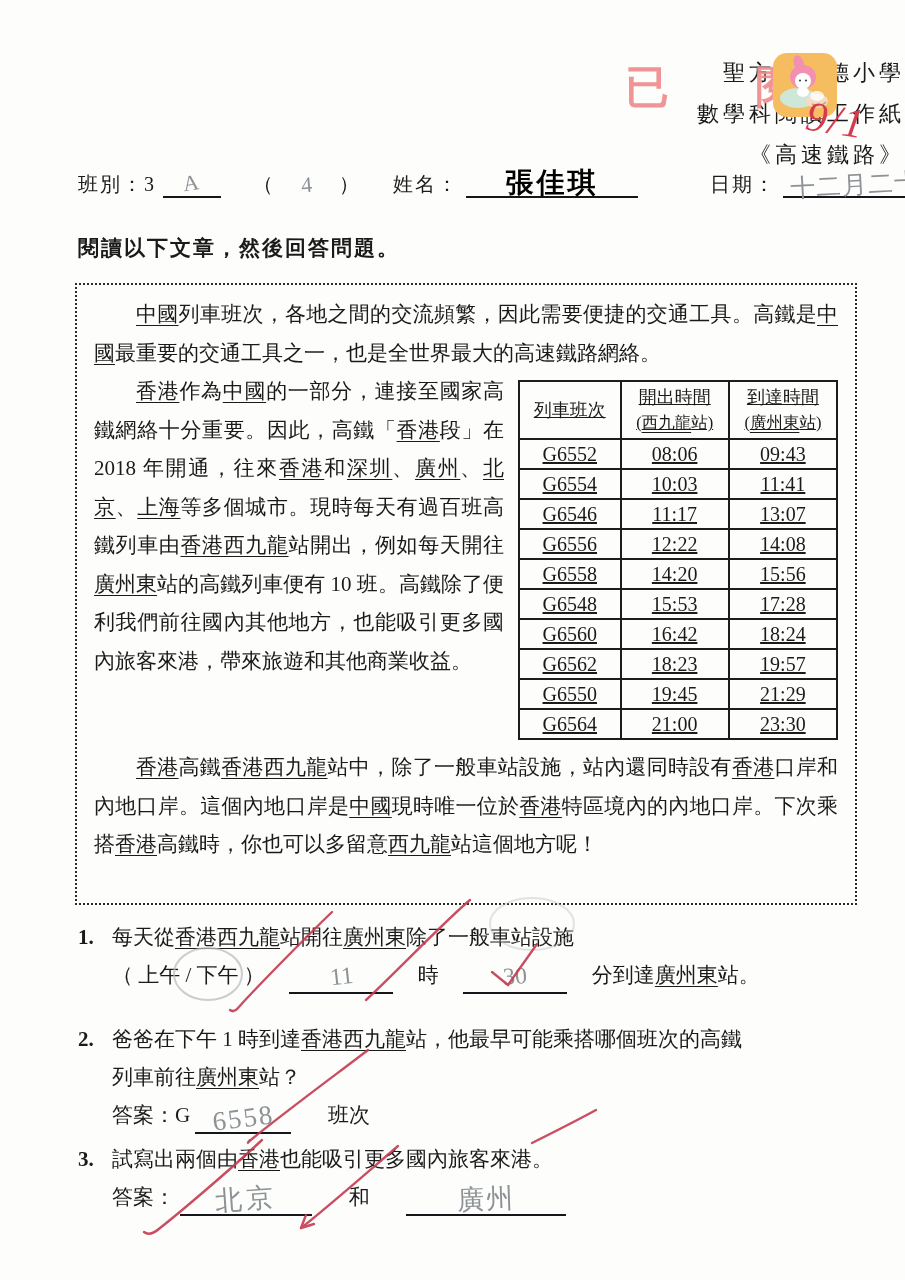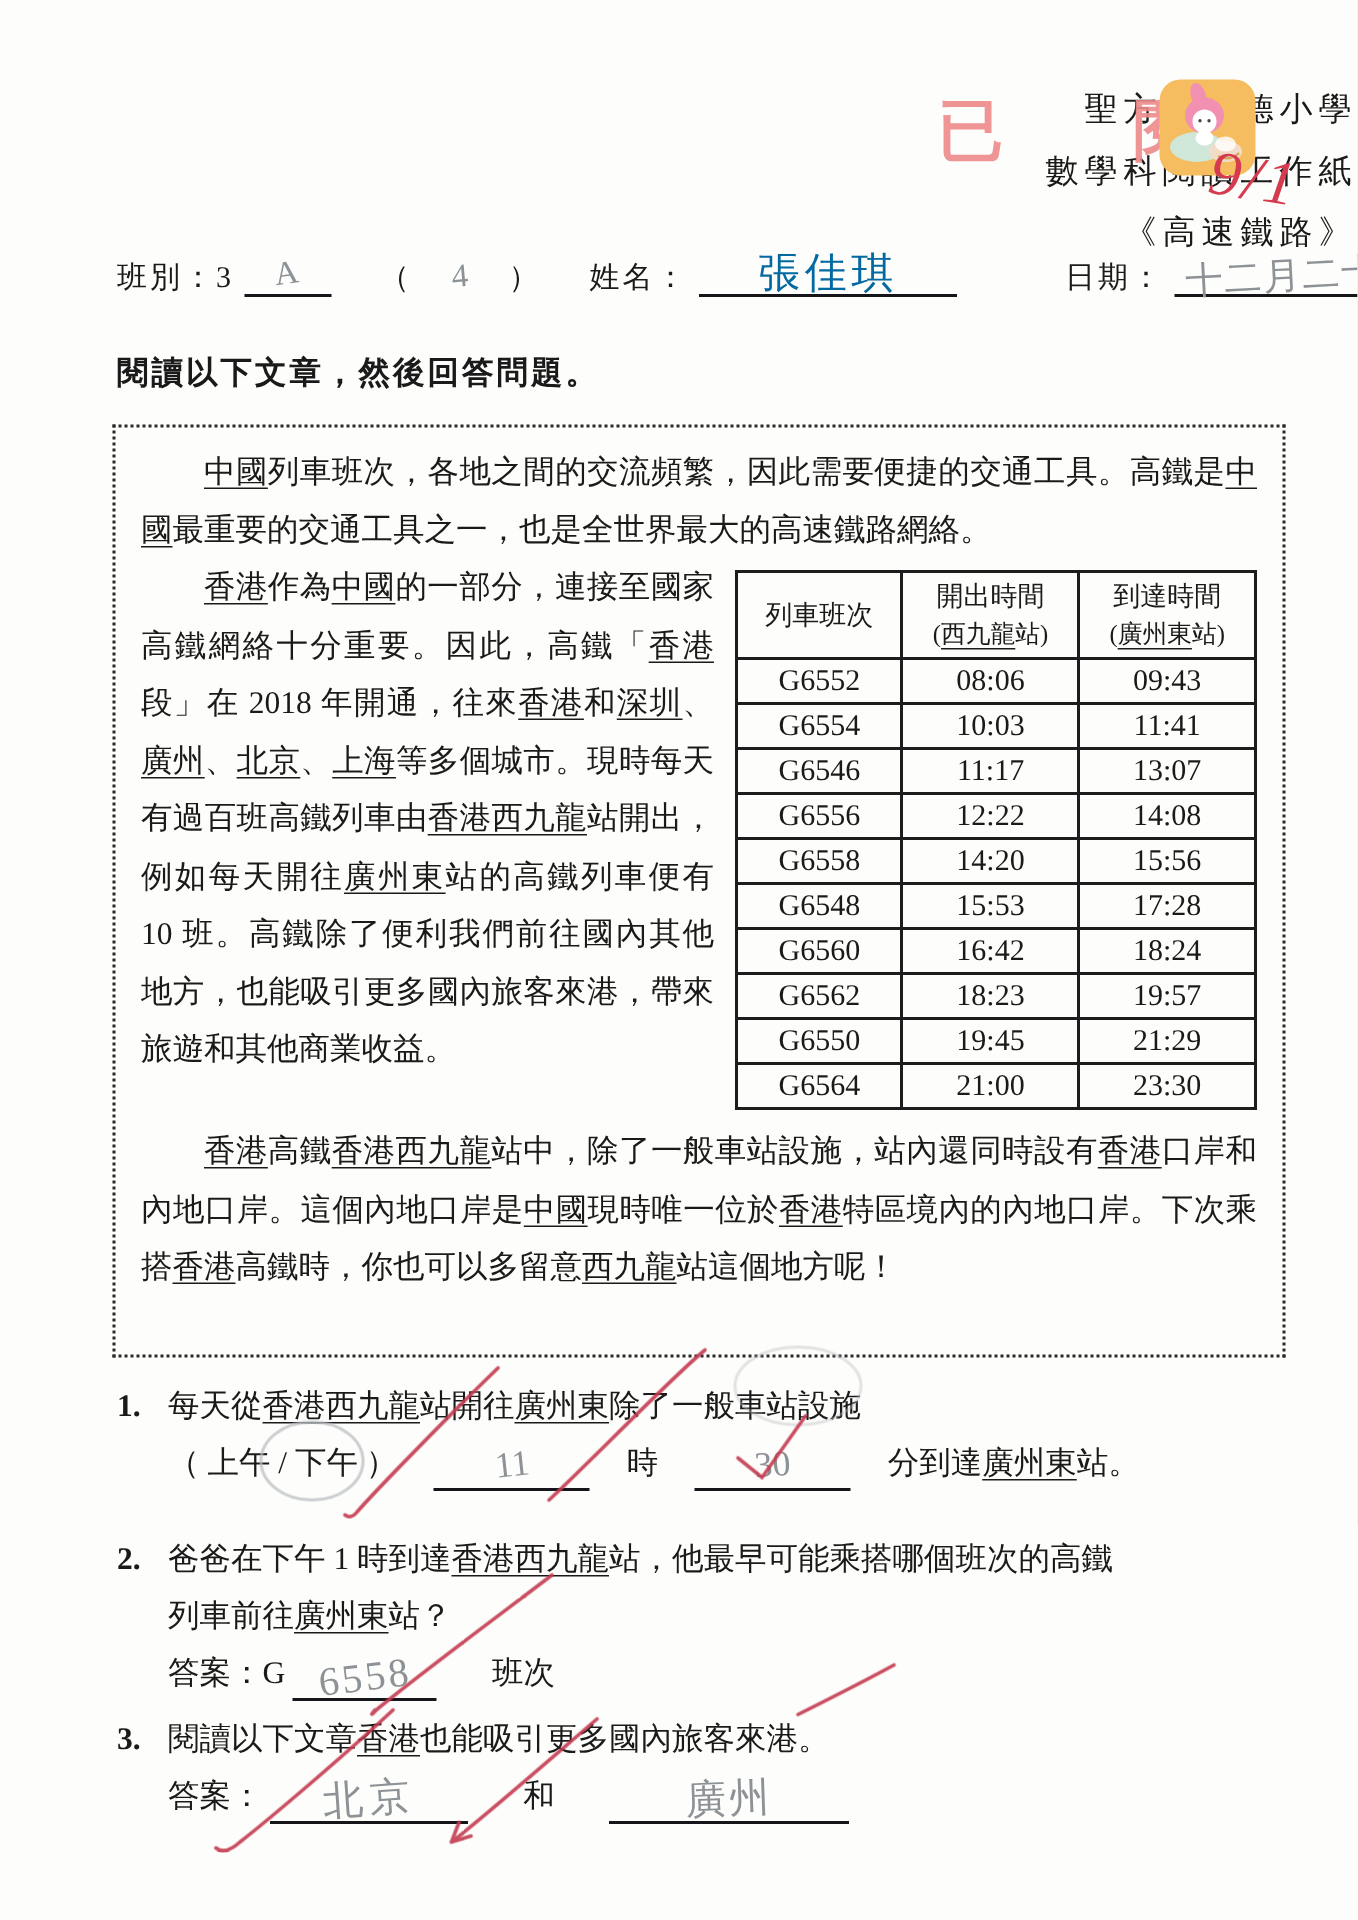--- a/index.html
+++ b/index.html
@@ -21,35 +21,35 @@
   
   .info-row{position:absolute;left:78px;top:168px;width:800px;font-size:20px;
             letter-spacing:2px;white-space:nowrap;}
   .blank{display:inline-block;border-bottom:2px solid #15151a;text-align:center;
          vertical-align:bottom;line-height:26px;}
   .noline{display:inline-block;text-align:center;vertical-align:bottom;line-height:26px;}
   .w58{width:58px;} .w50{width:50px;} .w170{width:172px;} .w195{width:196px;}
   .hw{font-family:"Liberation Serif","DejaVu Serif",serif;color:var(--pencil);}
   .hw-a{font-size:22px;transform:rotate(-8deg);display:inline-block;}
   .hw-4{font-size:22px;transform:rotate(-5deg);display:inline-block;}
-  .hw-name{font-size:28px;letter-spacing:3px;transform:translateY(2px);display:inline-block;color:#0369a1;}
+  .hw-name{font-size:28px;letter-spacing:3px;transform:translateY(2px);display:inline-block;color:#000000;font-weight:bold;}
   .hw-date{font-size:25px;letter-spacing:1px;transform:rotate(-3deg) translateY(2px);display:inline-block;}
   .gap1{display:inline-block;width:18px;} .gap2{display:inline-block;width:58px;}
   
   .instruction{position:absolute;left:78px;top:234px;font-family:"Liberation Sans","DejaVu Sans",sans-serif;
                font-weight:bold;font-size:21px;letter-spacing:2px;}
   
   .passage-box{position:absolute;left:75px;top:283px;width:782px;height:622px;
                border:2px dotted #2a2a2a;padding:10px 17px 0 17px;font-size:21px;
                line-height:38.5px;overflow:hidden;}
   .passage-box p{margin:0;text-indent:2em;text-align:justify;}
   .u{text-decoration:underline;text-underline-offset:4px;text-decoration-thickness:1px;}
   .p3{clear:right;}
   
-  .timetable-wrap{float:right;width:348px;margin:8px 0 8px 14px;}
+  .timetable-wrap{float:right;width:320px;margin:8px 0 8px 14px;text-decoration:underline;}
   .timetable-wrap table{width:100%;border-collapse:collapse;}
   .timetable-wrap th,.timetable-wrap td{border:2px solid #1d1d1d;text-align:center;font-weight:normal;}
   .timetable-wrap th{padding:3px 1px;font-size:18px;line-height:25px;}
   .timetable-wrap td{padding:1px 1px;font-size:20px;line-height:26px;border-radius:11px;}
   .thline{display:block;text-indent:0;}
   .thsmall{font-size:16.5px;}
   
   .question{position:absolute;left:78px;width:790px;font-size:21px;line-height:38px;}
   #q1{top:918px;} #q2{top:1020px;} #q3{top:1140px;}
   .qrow{display:flex;align-items:flex-start;}
@@ -224,21 +224,21 @@
           <span>班次</span>
         </span>
       </span>
     </div>
   </div>
 
   <div class="question" id="q3">
     <div class="qrow">
       <span class="qnum">3.</span>
       <span class="qbody">
-        <span><span>閱讀以下文章</span><span class="u">香港</span><span>也能吸引更多國內旅客來港。</span></span><br>
+        <span><span>試寫出兩個由</span><span class="u">香港</span><span>也能吸引更多國內旅客來港。</span></span><br>
         <span class="ansline">
           <span>答案：</span>
           <span class="qblank bw130"><span class="hw hw-city">北京</span></span>
           <span class="spc2"></span>
           <span>和</span>
           <span class="spc2"></span>
           <span class="qblank bw158"><span class="hw hw-city2">廣州</span></span>
         </span>
       </span>
     </div>

